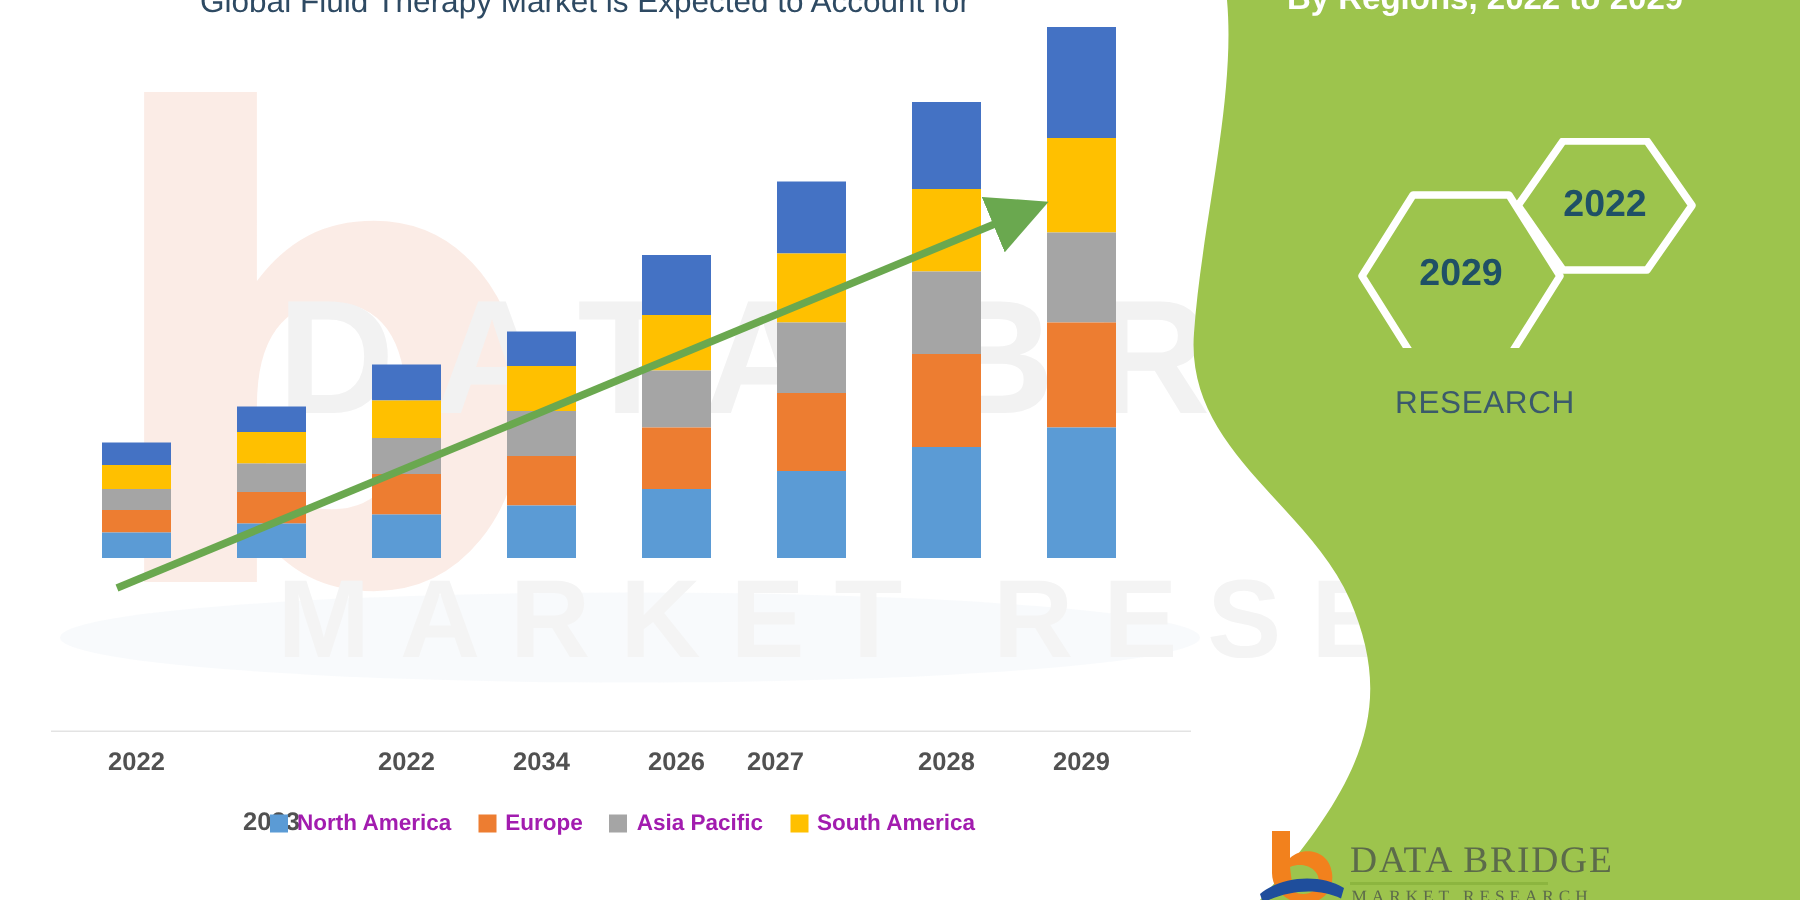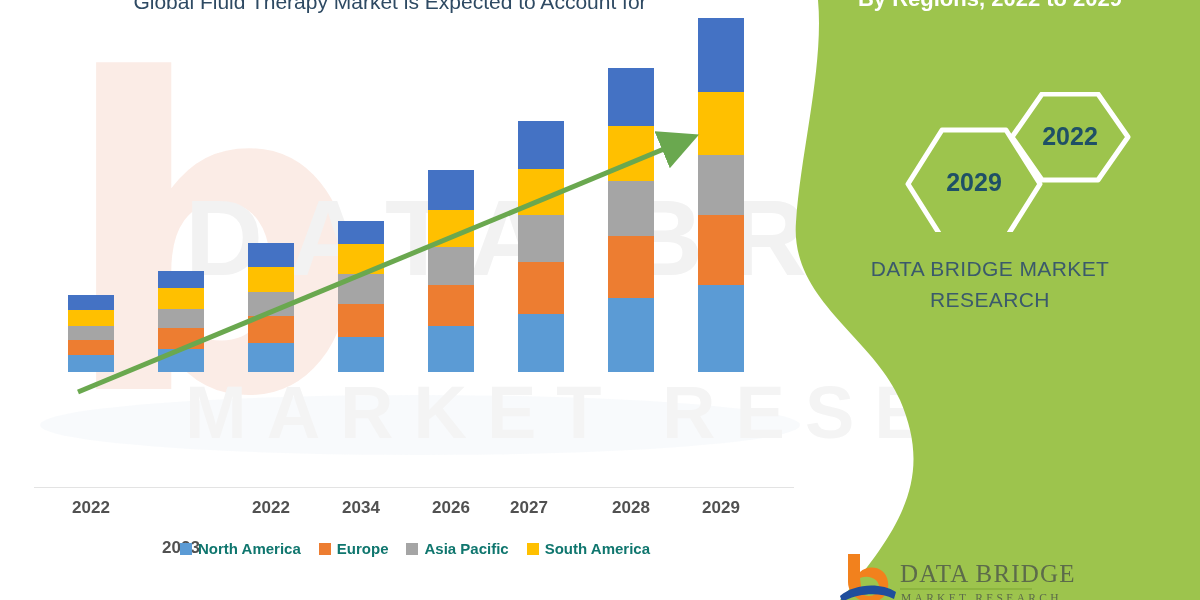--- a/index.html
+++ b/index.html
@@ -77,21 +77,21 @@
   .xlabel{
     position:absolute;top:498px;width:90px;text-align:center;
     color:#515151;font-size:17px;font-weight:700;
   }
   .legend{
     position:absolute;left:30px;top:540px;width:770px;
     display:flex;justify-content:center;align-items:center;gap:18px;
   }
   .leg-item{display:flex;align-items:center;gap:6px;}
   .leg-swatch{width:12px;height:12px;display:inline-block;}
-  .leg-text{color:#0f766e;font-size:15px;font-weight:700;white-space:nowrap;}
+  .leg-text{color:#a21caf;font-size:15px;font-weight:700;white-space:nowrap;}
   .arrow{position:absolute;left:0;top:0;width:800px;height:600px;pointer-events:none;}
 </style>
 </head>
 <body>
 
 <div id="stage">
 
   <div class="wm-wrap">
     <div class="wm-swoosh"></div>
     <div class="wm-b">b</div>
@@ -164,21 +164,21 @@
           <div class="seg" title="Europe 2029: 70" style="height: 70px; background: rgb(237, 125, 49);"></div>
           <div class="seg" title="North America 2029: 87" style="height: 87px; background: rgb(91, 155, 213);"></div>
         </div>
       </div>
     <div id="xlabels">
         <div class="xlabel" style="left: 46px;">2022</div>
         <div class="xlabel" style="left: 136px; margin-top: 40px;">2023</div>
         <div class="xlabel" style="left: 226px;">2022</div>
         <div class="xlabel" style="left: 316px;">2034</div>
         <div class="xlabel" style="left: 406px;">2026</div>
-        <div class="xlabel" style="left: 484px;">2027</div>
+        <div class="xlabel" style="left: 472px;">2027</div>
         <div class="xlabel" style="left: 586px;">2028</div>
         <div class="xlabel" style="left: 676px;">2029</div>
       </div>
 
     <svg class="arrow" viewBox="0 0 800 600">
       <defs>
         <marker id="ah" markerWidth="8" markerHeight="8" refX="3" refY="4" orient="auto">
           <path d="M0,0 L8,4 L0,8 z" fill="#6AA84F"></path>
         </marker>
       </defs>
@@ -220,21 +220,20 @@
 
         <polygon points="232,45 262,2 318,2 348,45 318,88 262,88" fill="none" stroke="#ffffff" stroke-width="5" stroke-linejoin="round"></polygon>
 
         <polygon points="128,92 162,38 226,38 260,92 226,146 162,146" fill="none" stroke="#ffffff" stroke-width="5" stroke-linejoin="round"></polygon>
       </svg>
       <div class="hex-label" style="left:232px;top:30px;width:116px;">2022</div>
       <div class="hex-label" style="left:128px;top:76px;width:132px;">2029</div>
     </div>
 
     <div class="brand">
-      <div>DATA BRIDGE MARKET</div>
       <div>RESEARCH</div>
     </div>
   </div>
 
   <div class="logo">
     <svg width="60" height="52" viewBox="0 0 60 52" style="position:absolute;left:0;top:0;">
       <path d="M10,2 L22,2 L22,20 C30,12 48,14 50,30 C52,44 40,52 28,50
                C18,48 10,40 10,30 Z" fill="#F2811D"></path>
       <path d="M22,26 C32,22 42,28 41,36 C40,44 30,46 24,42 Z" fill="#9DC44D"></path>
       <path d="M2,44 C16,32 42,30 58,40 L56,47 C40,39 18,42 4,50 Z" fill="#1F4E9C"></path>

